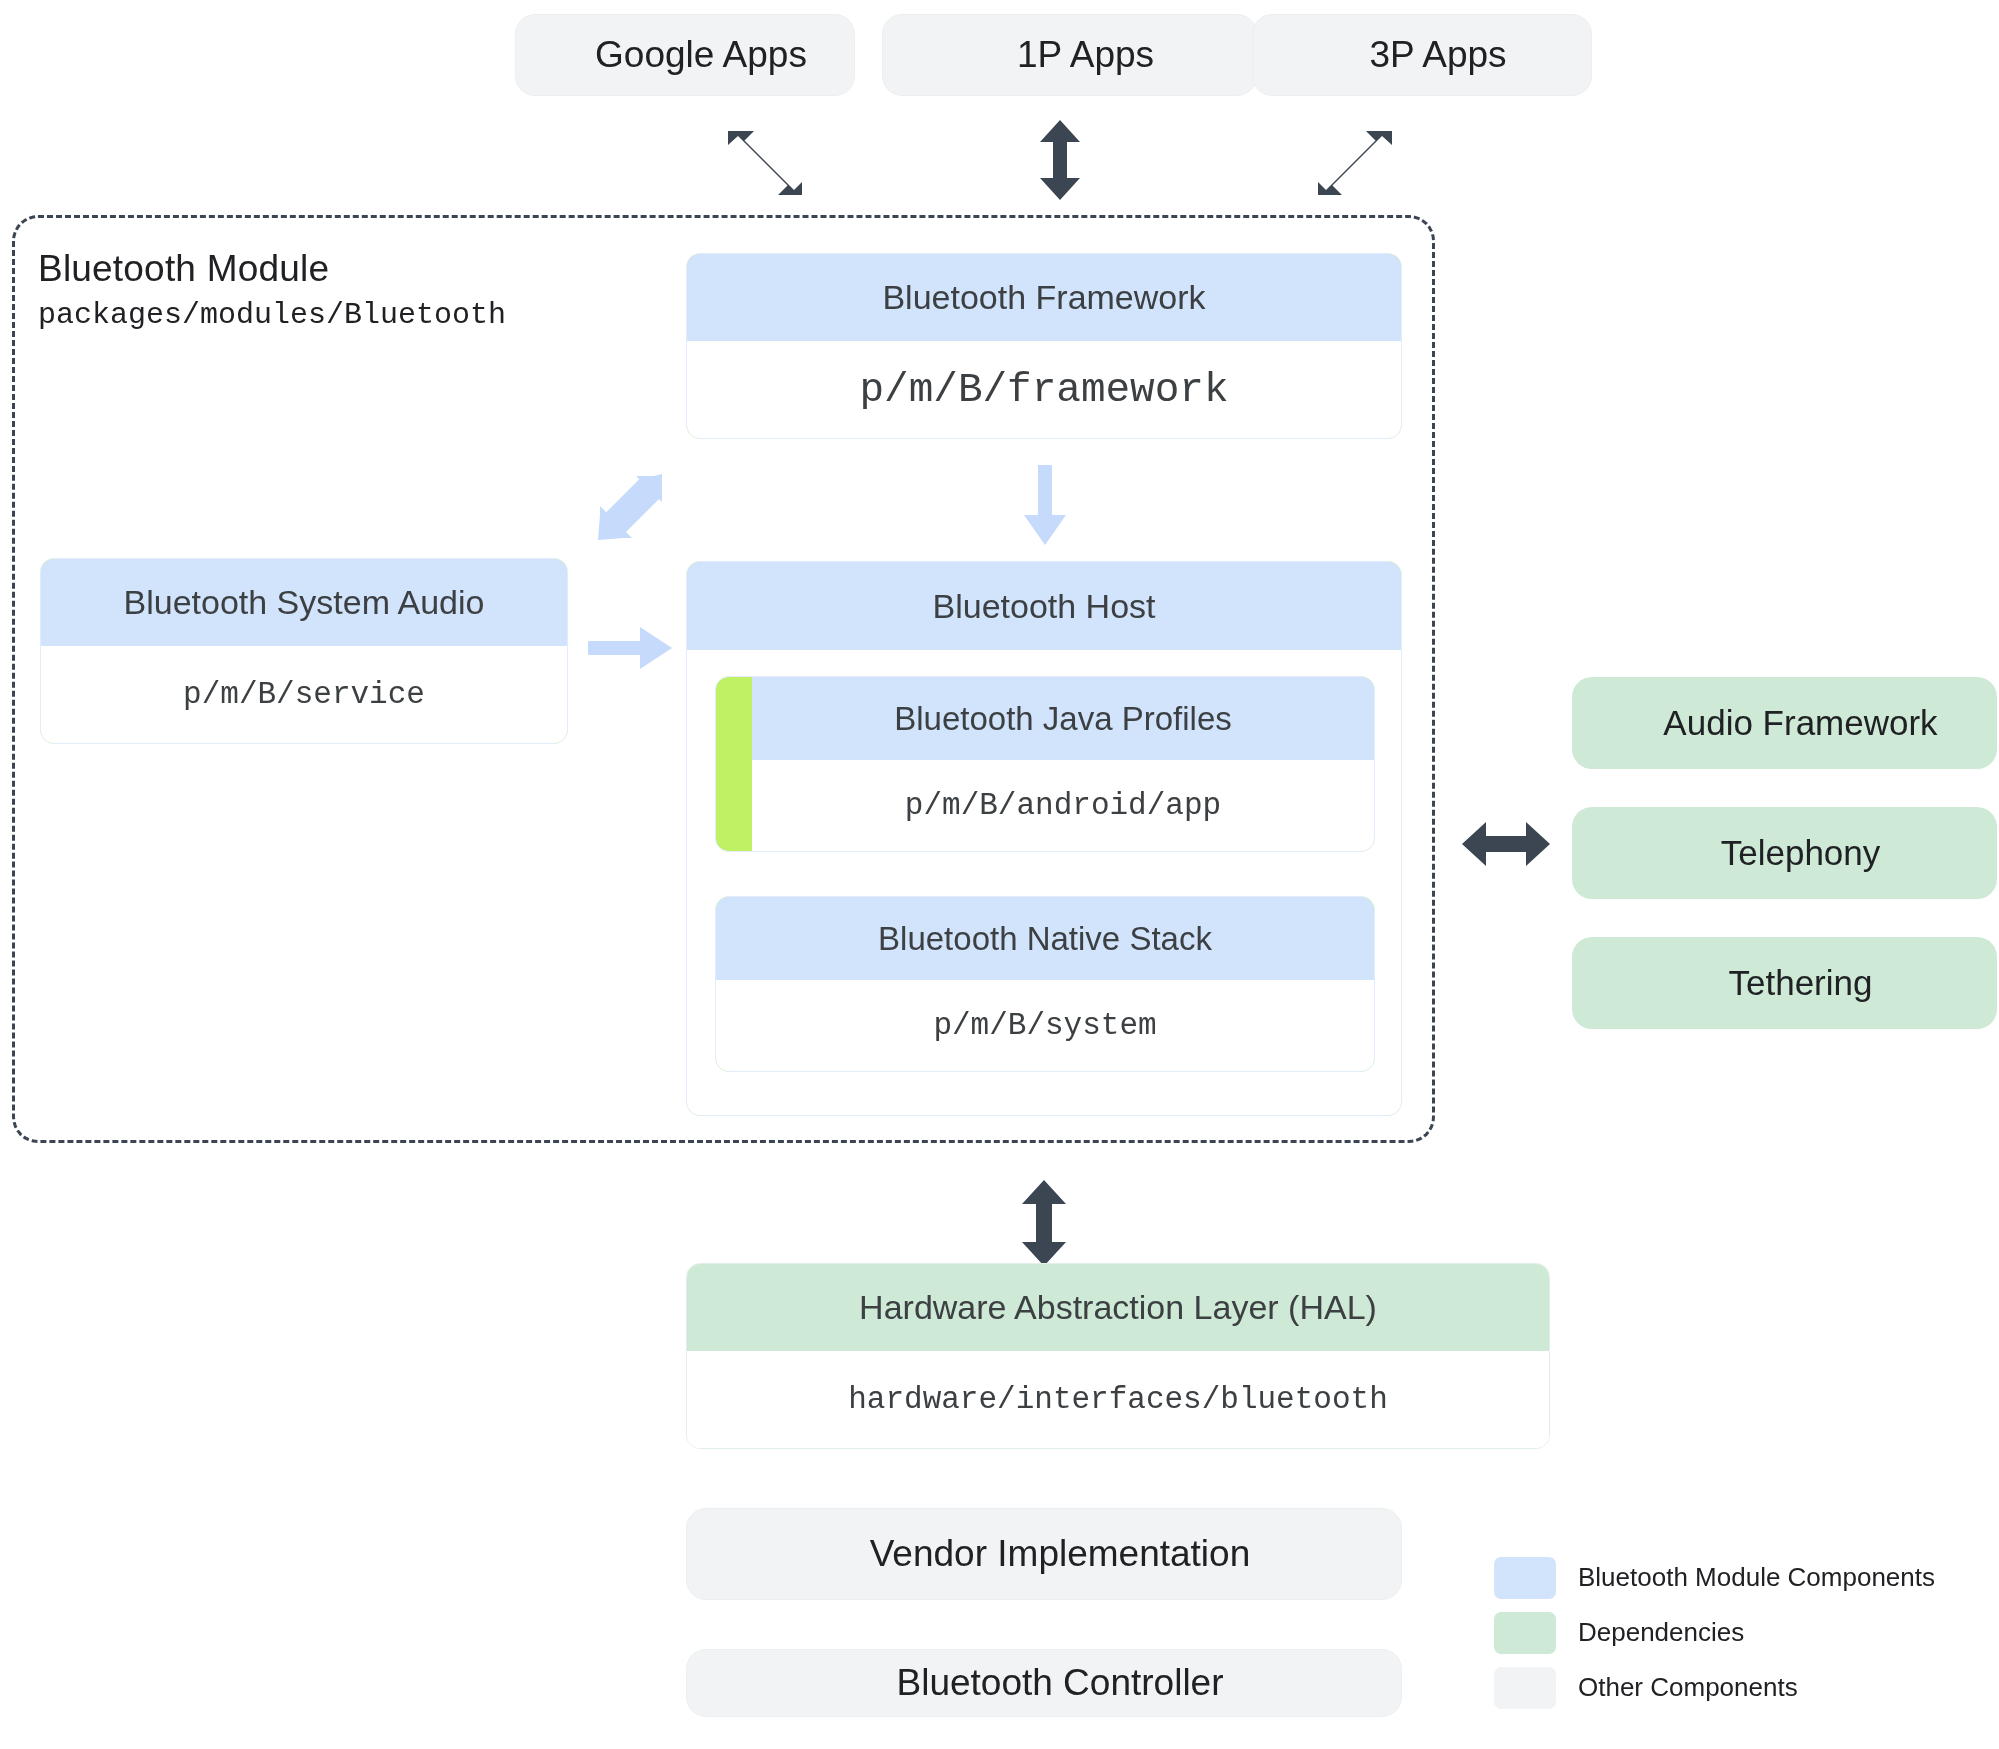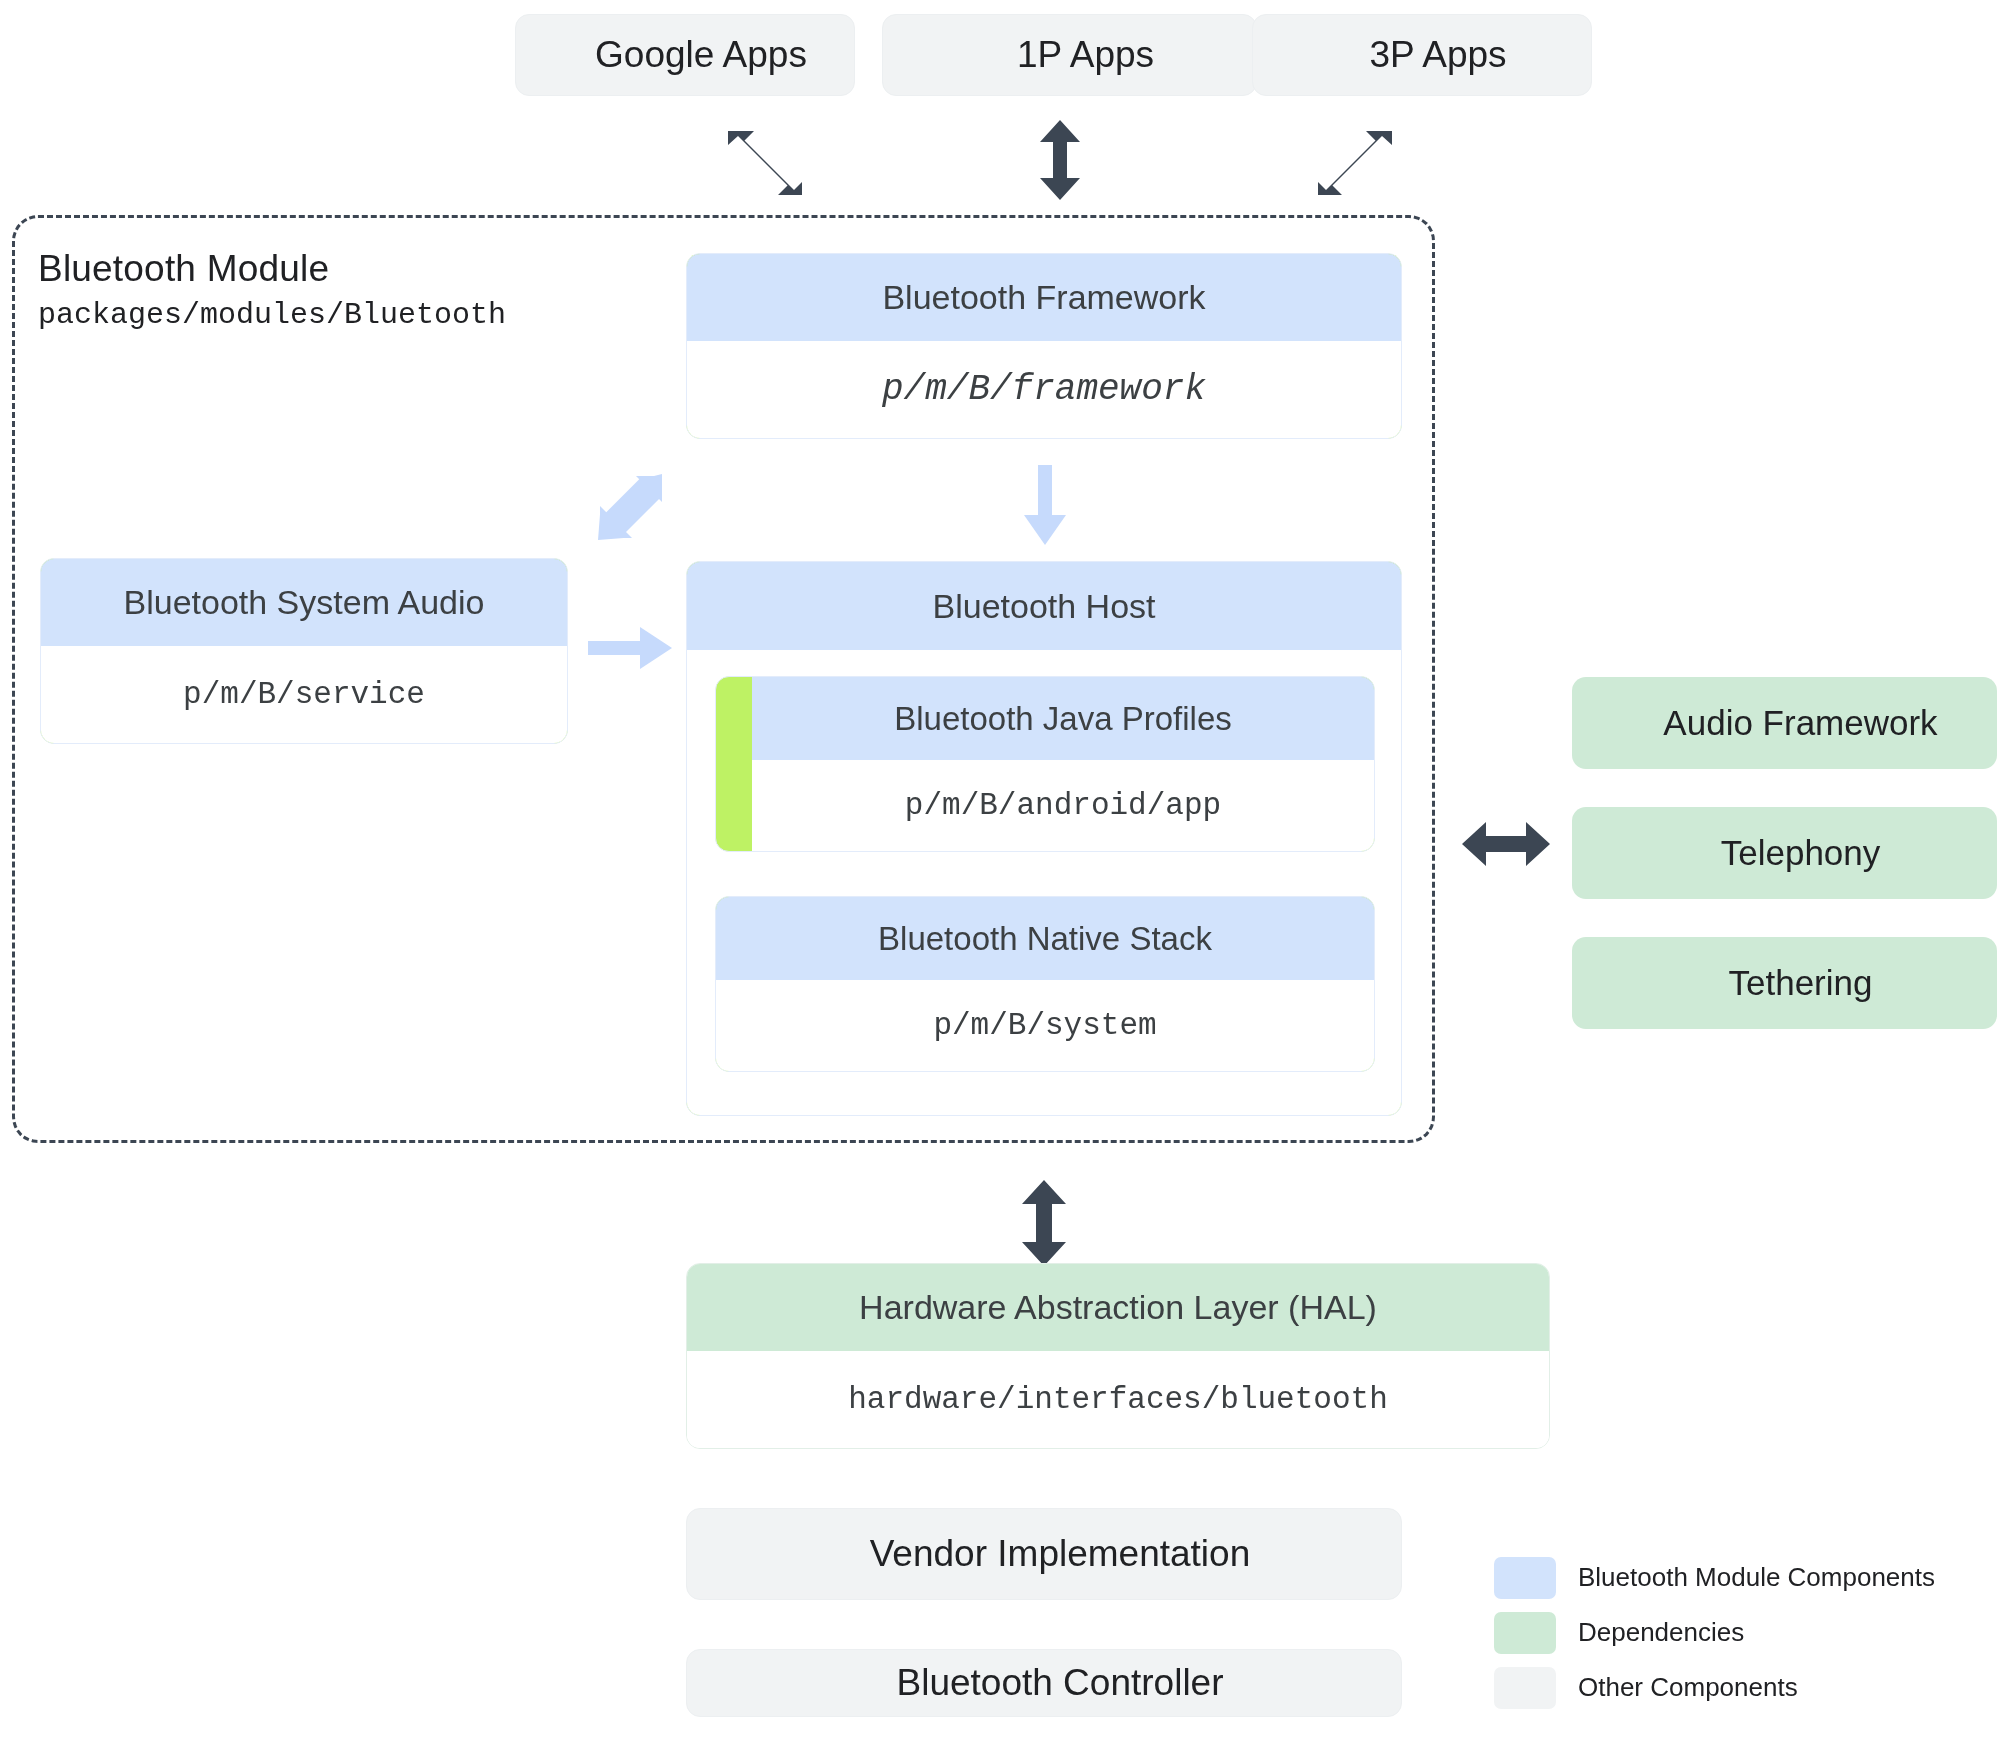--- a/index.html
+++ b/index.html
@@ -16,21 +16,21 @@
     width: 1999px;
     height: 1749px;
     background: #ffffff;
     overflow: hidden;
   }
 
   
   .box {
     position: absolute;
     box-sizing: border-box;
-    border-radius: 14px;
+    border-radius: 20px;
     display: flex;
     align-items: center;
     justify-content: center;
     text-align: center;
     padding-left: 32px;
   }
   .box-grey {
     background: #f1f3f4;
     border: 1px solid #eceff1;
     color: #202124;
@@ -143,21 +143,21 @@
   </svg>
 
   <div id="module-container"></div>
   <div id="module-title">Bluetooth Module</div>
   <div id="module-path">packages/modules/Bluetooth</div>
 
   <div class="card card-blue" style="left:686px; top:253px; width:716px; height:186px;">
     <div class="title-row" style="height:88px; font-size:34px;">
       <span>Bluetooth Framework</span>
     </div>
-    <div class="path-row" style="height:98px; font-size:36px;font-style:italic;">
+    <div class="path-row" style="height:98px; font-size:41px;">
       <span>p/m/B/framework</span>
     </div>
   </div>
 
   <svg class="arrow" style="left:592px; top:468px;" width="78" height="78" viewBox="0 0 78 78">
     <g fill="#c6dafc">
       <path d="M70 6 L70 28 L28.5 69.5 L38 69.5 L6 72 L8.5 40 L8.5 50 L50 8.5 L60 8.5 Z"></path>
       <path d="M8 70 L8 38 L40 70 Z"></path>
       <path d="M68 8 L24 52 L26 54 L70 10 Z"></path>
       <polygon points="44,8 70,8 70,34 62,26 36,52 26,42 52,16"></polygon>

